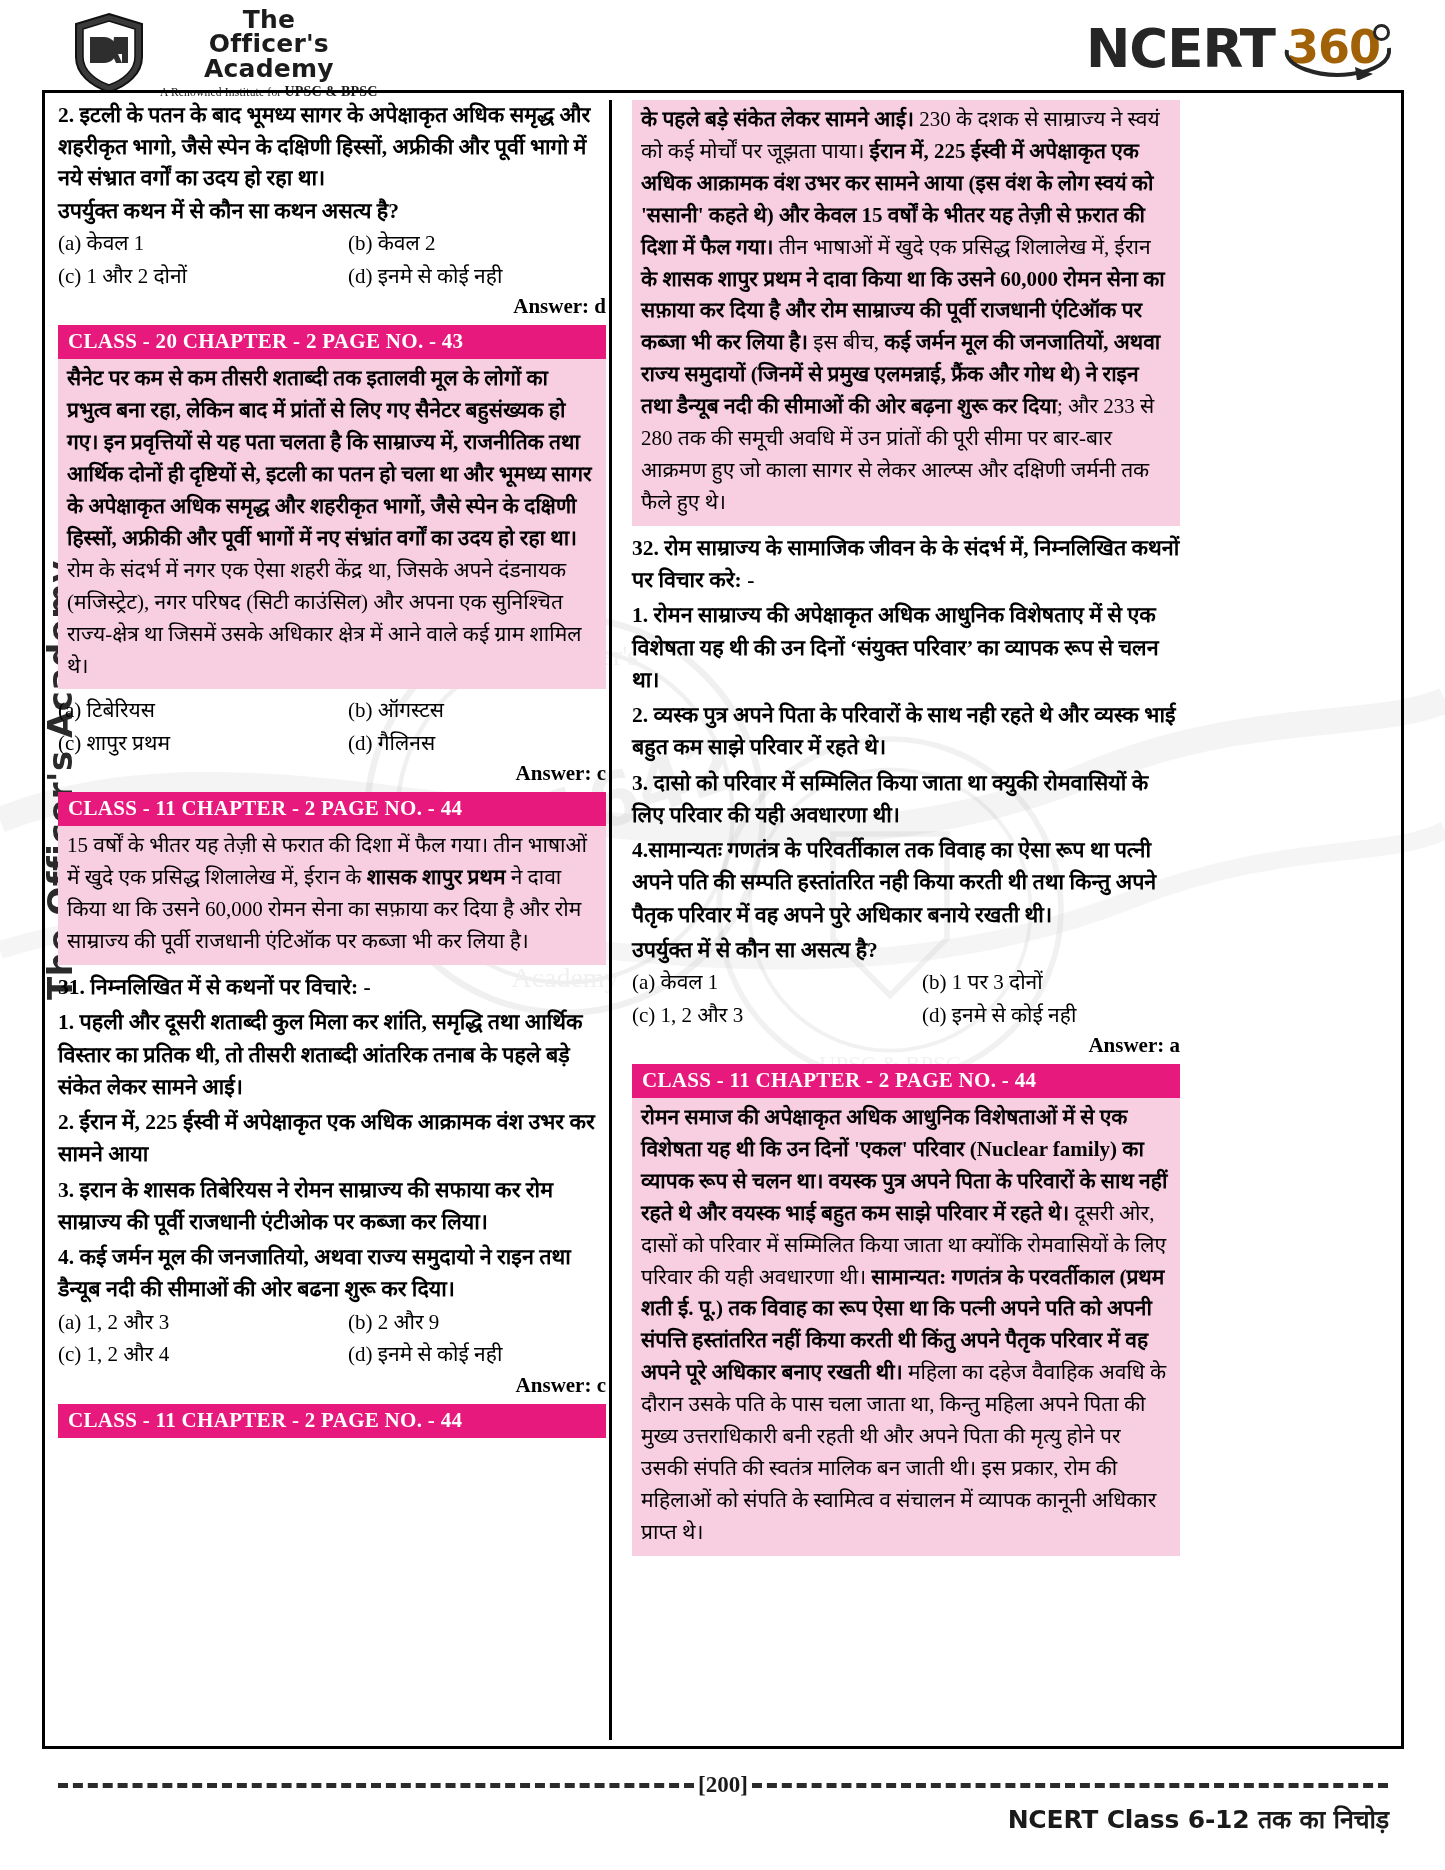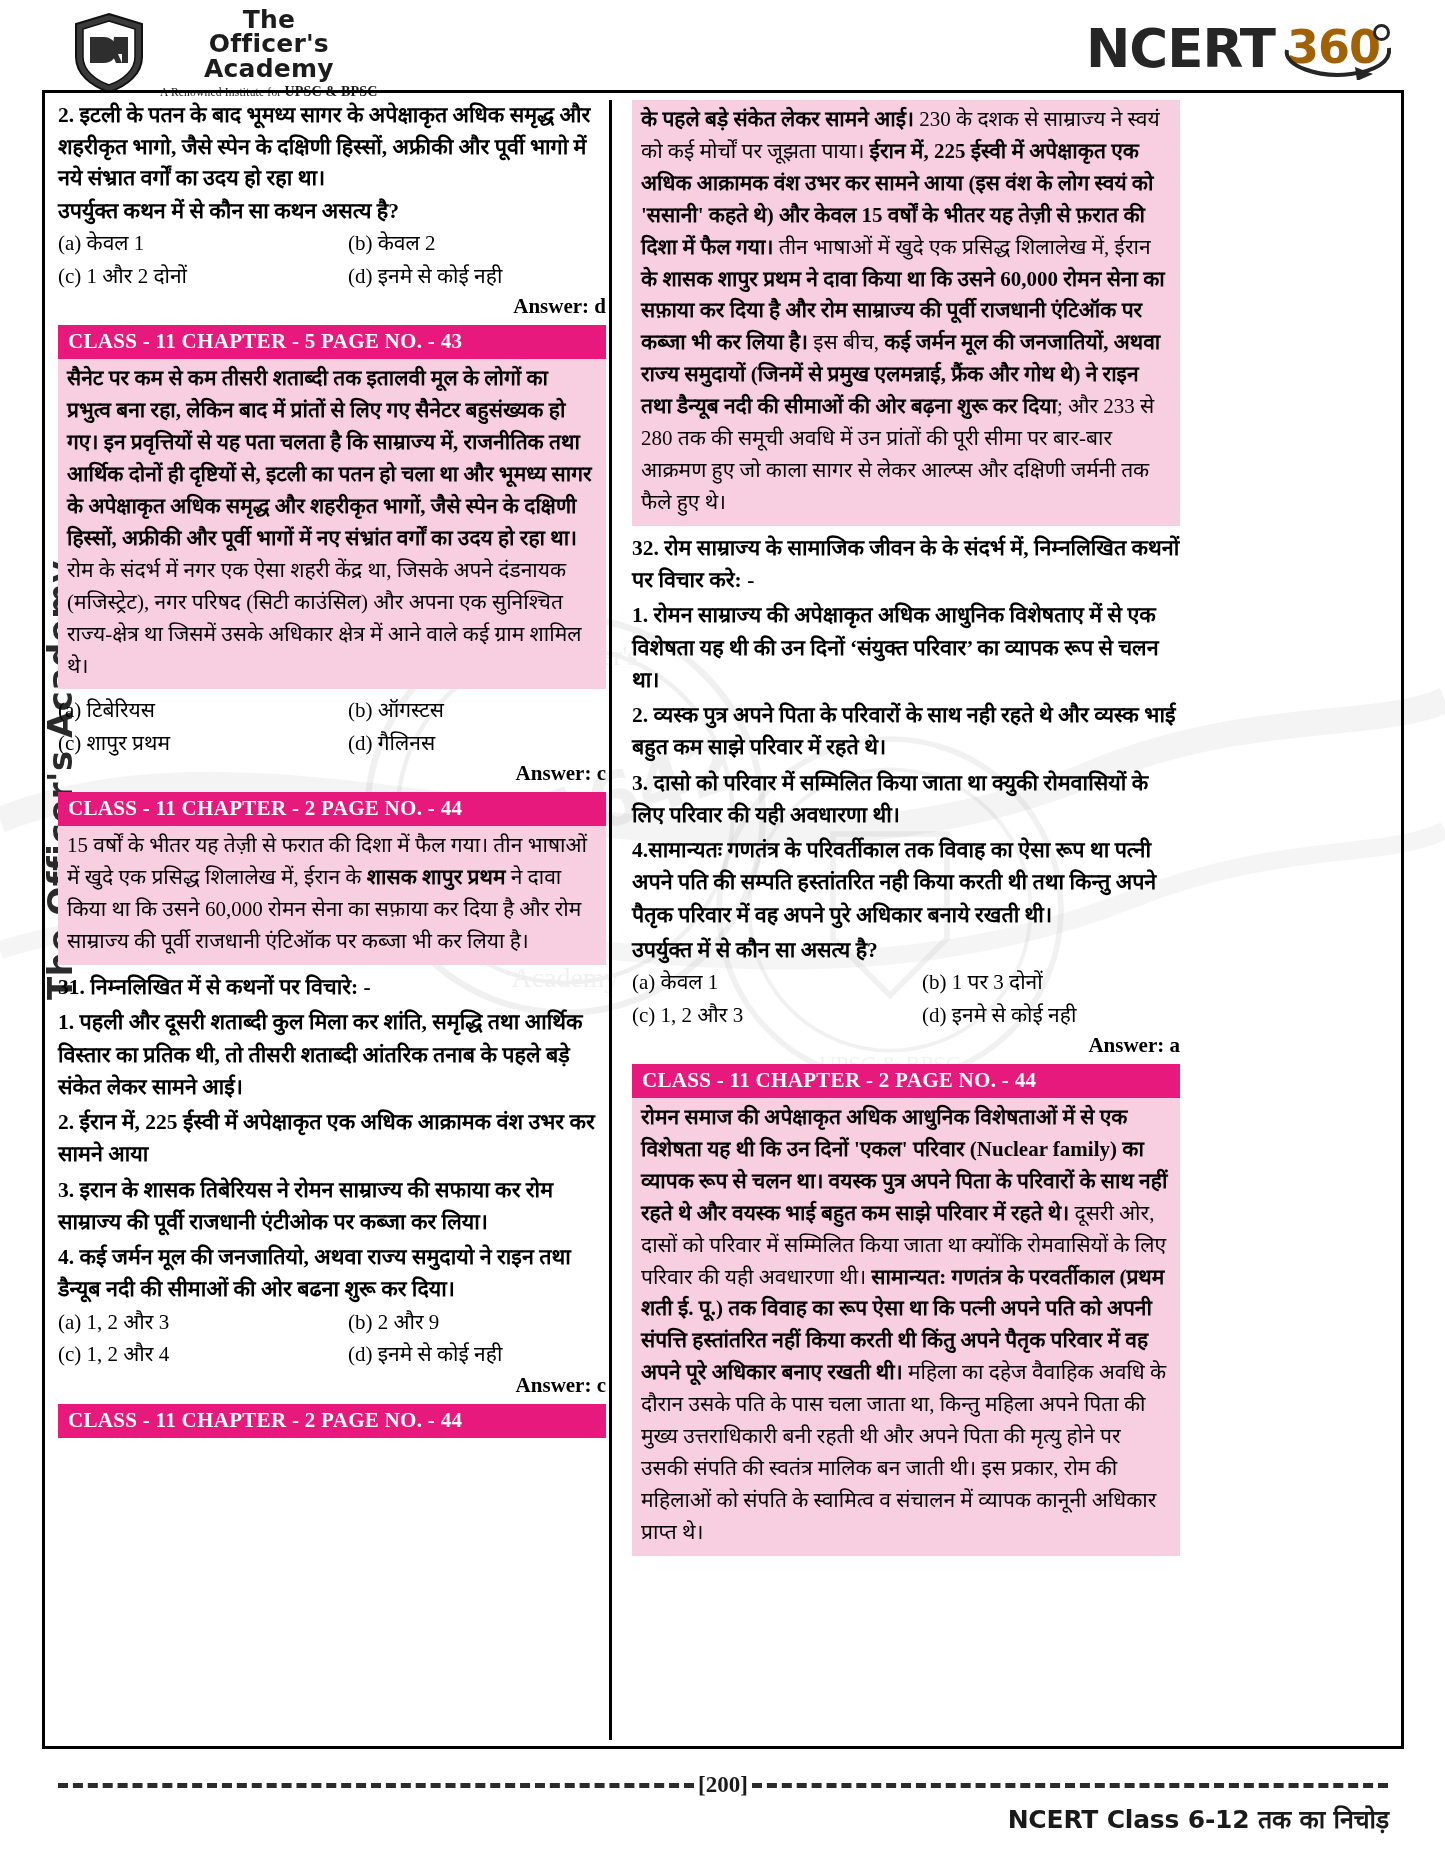--- a/index.html
+++ b/index.html
@@ -185,21 +185,21 @@
     <div class="opts">
       <span class="o o1">(a) केवल 1</span>
       <span class="o">(b) केवल 2</span>
     </div>
     <div class="opts">
       <span class="o o1">(c) 1 और 2 दोनों</span>
       <span class="o">(d) इनमे से कोई नही</span>
     </div>
     <div class="ans">Answer: d</div>
 
-    <div class="banner">CLASS - 11 CHAPTER - 5 PAGE NO. - 43</div>
+    <div class="banner">CLASS - 20 CHAPTER - 2 PAGE NO. - 43</div>
     <div class="pink"><span>सैनेट पर कम से कम तीसरी शताब्दी तक इतालवी मूल के लोगों का प्रभुत्व बना रहा, लेकिन बाद में प्रांतों से लिए गए सैनेटर बहुसंख्यक हो गए। इन प्रवृत्तियों से यह पता चलता है कि साम्राज्य में, राजनीतिक तथा आर्थिक दोनों ही दृष्टियों से, इटली का पतन हो चला था और भूमध्य सागर के अपेक्षाकृत अधिक समृद्ध और शहरीकृत भागों, जैसे स्पेन के दक्षिणी हिस्सों, अफ्रीकी और पूर्वी भागों में नए संभ्रांत वर्गों का उदय हो रहा था।</span><span class="reg"> रोम के संदर्भ में नगर एक ऐसा शहरी केंद्र था, जिसके अपने दंडनायक (मजिस्ट्रेट), नगर परिषद (सिटी काउंसिल) और अपना एक सुनिश्चित राज्य-क्षेत्र था जिसमें उसके अधिकार क्षेत्र में आने वाले कई ग्राम शामिल थे।</span></div>
 
     <div class="opts">
       <span class="o o1">(a) टिबेरियस</span>
       <span class="o">(b) ऑगस्टस</span>
     </div>
     <div class="opts">
       <span class="o o1">(c) शापुर प्रथम</span>
       <span class="o">(d) गैलिनस</span>
     </div>

